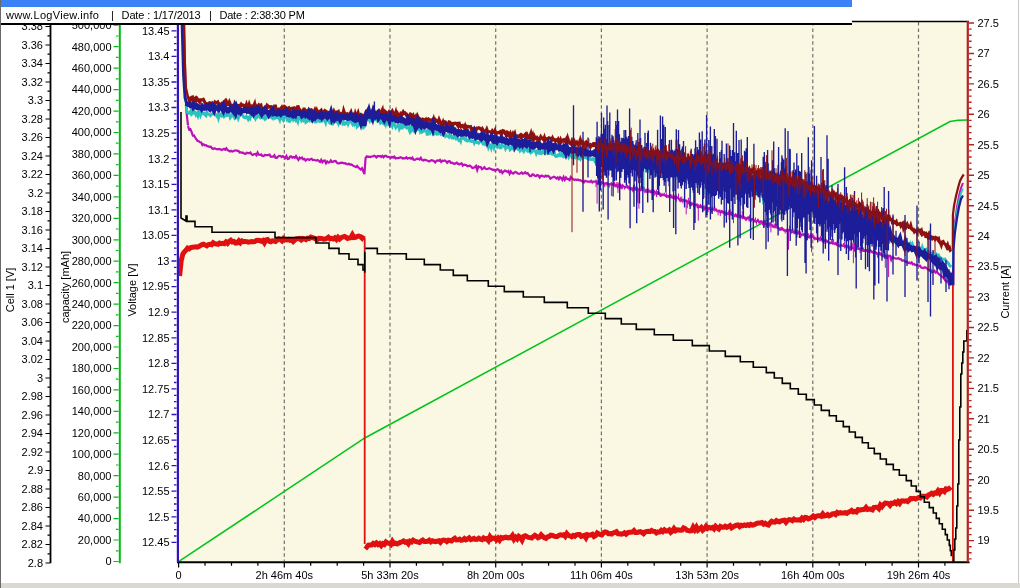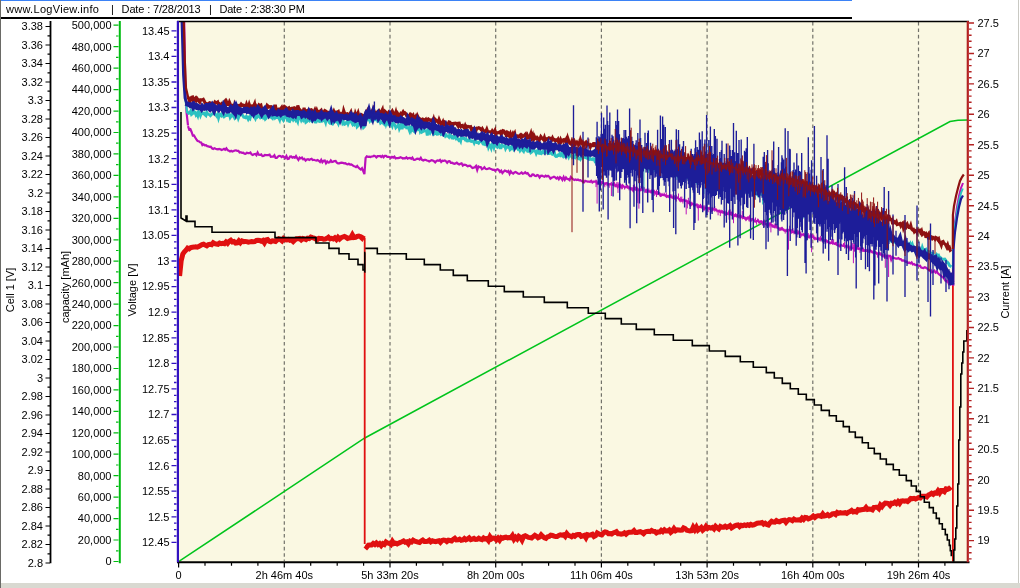--- a/index.html
+++ b/index.html
@@ -1,29 +1,29 @@
 <!DOCTYPE html>
 <html><head>
 <meta charset="utf-8">
 <style>
 html,body{margin:0;padding:0;background:#fff;width:1020px;height:588px;overflow:hidden}
 body{font-family:"Liberation Sans",sans-serif;position:relative}
-#hdr{position:absolute;left:0;top:0;width:852px;height:16px;background:#fff;border-top:1px solid #3b82f6;border-bottom:2px solid #000;font-size:11px;color:#000;z-index:10}
+#hdr{position:absolute;left:0;top:0;width:852px;height:16px;background:#fff;border-top:7px solid #3b82f6;border-bottom:2px solid #000;font-size:11px;color:#000;z-index:10}
 #hdr span{position:absolute;top:2px;white-space:pre}
 #chart{position:absolute;left:0;top:0}
 #sbar{position:absolute;left:0;top:583px;width:1020px;height:5px;background:#d9d9d1;z-index:10}
 #lb{position:absolute;left:0;top:0;width:1px;height:588px;background:#6a6a66;z-index:11}
 #rb{position:absolute;left:1018px;top:0;width:1px;height:588px;background:#c9c9c3}
 </style>
 </head>
 <body>
 <div id="hdr">
     <span style="left:6px;letter-spacing:0.3px">www.LogView.info</span>
     <span style="left:111px">|</span>
-    <span style="left:121.6px;letter-spacing:-0.15px">Date : 7/28/2013</span>
+    <span style="left:121.6px;letter-spacing:-0.15px">Date : 1/17/2013</span>
     <span style="left:209px">|</span>
     <span style="left:219.4px;letter-spacing:-0.2px">Date : 2:38:30 PM</span>
   </div>
 <div id="chart"><svg width="1020" height="588" viewBox="0 0 1020 588" font-family="Liberation Sans, sans-serif">
 <rect x="0" y="0" width="1020" height="588" fill="#ffffff"></rect>
 <rect x="179.0" y="21.0" width="788.7" height="541.0" fill="#faf8e2"></rect>
 <path d="M284.3 22.0V561.0 M390 22.0V561.0 M495.7 22.0V561.0 M601.4 22.0V561.0 M707.1 22.0V561.0 M812.8 22.0V561.0 M918.5 22.0V561.0" stroke="#72726a" stroke-width="1.2" stroke-dasharray="3.6 2.8" fill="none"></path>
 <path d="M179.3 561.2 L364.8 438 L950 121.5 L958 120.3 L967.5 120" stroke="#00c41c" stroke-width="1.5" fill="none"></path>
 <path d="M179.6 275.9 L181.2 260.6 L182.8 254.1 L184.4 251.9 L186 250.2 L187.6 248.1 L189.2 248.8 L190.8 247.6 L192.4 247.2 L194 247.1 L195.6 246.8 L197.2 247.2 L198.8 246.4 L200.4 245.6 L202 244.6 L203.6 244.2 L205.2 245.1 L206.8 245.9 L208.4 244.6 L210 244.3 L211.6 244.7 L213.2 242.7 L214.8 243.6 L216.4 244.1 L218 244.3 L219.6 243.1 L221.2 243.6 L222.8 243.3 L224.4 243.7 L226 241.9 L227.6 243.3 L229.2 241.3 L230.8 240.2 L232.4 241.9 L234 241.5 L235.6 243 L237.2 242.8 L238.8 240.9 L240.4 242.7 L242 240.9 L243.6 241.6 L245.2 241.4 L246.8 241.6 L248.4 242.1 L250 241.9 L251.6 241.5 L253.2 241.7 L254.8 241.5 L256.4 240.5 L258 240.3 L259.6 240.5 L261.2 241.3 L262.8 240.5 L264.4 242.8 L266 239.9 L267.6 239.5 L269.2 241.2 L270.8 241.7 L272.4 240.8 L274 241 L275.6 241.5 L277.2 240 L278.8 238.8 L280.4 239.5 L282 240.8 L283.6 238.6 L285.2 239.8 L286.8 240 L288.4 239.4 L290 240.3 L291.6 240.1 L293.2 241.6 L294.8 240 L296.4 238.8 L298 238.8 L299.6 238.5 L301.2 240 L302.8 238.6 L304.4 239 L306 239.6 L307.6 238.2 L309.2 238.6 L310.8 237.1 L312.4 237.7 L314 238.1 L315.6 239 L317.2 239.6 L318.8 238.4 L320.4 238.6 L322 238.5 L323.6 239.2 L325.2 239 L326.8 238.4 L328.4 237.2 L330 238.8 L331.6 238.3 L333.2 239 L334.8 237.8 L336.4 239.5 L338 237.4 L339.6 239 L341.2 237.6 L342.8 237 L344.4 236.4 L346 237.2 L347.6 238.5 L349.2 237.9 L350.8 237.7 L352.4 234.8 L354 237.5 L355.6 237.3 L357.2 236.3 L358.8 236.1 L360.4 236.6 L362 238.1 L363.6 235.5" stroke="#e01010" stroke-width="5.0" fill="none"></path>
 <path d="M365.2 545.6 L366.8 547 L368.4 545.1 L370 544.9 L371.6 545 L373.2 543.5 L374.8 544.6 L376.4 543 L378 544.6 L379.6 543.6 L381.2 545.5 L382.8 543.6 L384.4 544.5 L386 542 L387.6 543 L389.2 543.3 L390.8 544.5 L392.4 541.3 L394 543.6 L395.6 543.1 L397.2 543.9 L398.8 543.1 L400.4 542.4 L402 541.8 L403.6 541 L405.2 542.2 L406.8 541.8 L408.4 543.7 L410 541.2 L411.6 542 L413.2 540.2 L414.8 541.1 L416.4 541.6 L418 542.1 L419.6 542.5 L421.2 541.1 L422.8 540.1 L424.4 541.4 L426 541.4 L427.6 541.3 L429.2 540.2 L430.8 541.8 L432.4 540.8 L434 541.3 L435.6 541.7 L437.2 541.1 L438.8 540.7 L440.4 542.3 L442 540.5 L443.6 540 L445.2 540.3 L446.8 541.5 L448.4 540.2 L450 540.5 L451.6 541 L453.2 539.4 L454.8 538.3 L456.4 540 L458 539.9 L459.6 539.1 L461.2 540.3 L462.8 540 L464.4 538.5 L466 539.8 L467.6 539.1 L469.2 537.9 L470.8 539.6 L472.4 539.1 L474 538.4 L475.6 539.5 L477.2 539.4 L478.8 538.3 L480.4 539.2 L482 539.7 L483.6 538 L485.2 539 L486.8 538.6 L488.4 540.5 L490 536.8 L491.6 539 L493.2 538 L494.8 538.2 L496.4 539.9 L498 538.1 L499.6 540.1 L501.2 537.6 L502.8 538.3 L504.4 537.5 L506 537.2 L507.6 537.8 L509.2 537.5 L510.8 537.8 L512.4 535.7 L514 539.3 L515.6 537.3 L517.2 539 L518.8 536.4 L520.4 537.5 L522 540.1 L523.6 536.4 L525.2 535.8 L526.8 536.6 L528.4 537.4 L530 537.6 L531.6 538 L533.2 536.6 L534.8 535.3 L536.4 536.3 L538 537.8 L539.6 537 L541.2 534.8 L542.8 536.4 L544.4 537.7 L546 538.3 L547.6 536.8 L549.2 536.5 L550.8 535.1 L552.4 535.4 L554 536.1 L555.6 536.5 L557.2 536.5 L558.8 535.5 L560.4 534.8 L562 535.1 L563.6 534.7 L565.2 536.3 L566.8 533.5 L568.4 535.3 L570 535.9 L571.6 536.8 L573.2 535.4 L574.8 536.2 L576.4 534.9 L578 534.5 L579.6 534.5 L581.2 536.4 L582.8 535.8 L584.4 535.3 L586 537.8 L587.6 534.7 L589.2 535.2 L590.8 534.9 L592.4 534.3 L594 536.5 L595.6 535.7 L597.2 533 L598.8 533.9 L600.4 534.5 L602 534.8 L603.6 532.8 L605.2 531.9 L606.8 532.2 L608.4 533.7 L610 533.6 L611.6 534 L613.2 532.9 L614.8 532.4 L616.4 531.6 L618 533.7 L619.6 533.7 L621.2 534.1 L622.8 533.9 L624.4 532.9 L626 534.2 L627.6 532.8 L629.2 532.2 L630.8 532.2 L632.4 532.1 L634 530.6 L635.6 532.6 L637.2 532.6 L638.8 532 L640.4 531.6 L642 532.4 L643.6 533.6 L645.2 532 L646.8 531.4 L648.4 531.2 L650 531.6 L651.6 530.5 L653.2 531.4 L654.8 531.5 L656.4 533 L658 532.1 L659.6 532.1 L661.2 530.4 L662.8 531.6 L664.4 529.9 L666 531.1 L667.6 531.1 L669.2 530 L670.8 532.3 L672.4 531 L674 528.6 L675.6 530.7 L677.2 529.8 L678.8 530 L680.4 530.3 L682 530.2 L683.6 527.9 L685.2 528.6 L686.8 530.2 L688.4 530.6 L690 531 L691.6 530.8 L693.2 527.2 L694.8 529.7 L696.4 527.1 L698 530.2 L699.6 528.9 L701.2 527.5 L702.8 530.2 L704.4 528.9 L706 526.5 L707.6 528.4 L709.2 527.4 L710.8 528 L712.4 527.4 L714 528.9 L715.6 526.3 L717.2 527.8 L718.8 529 L720.4 526.5 L722 527.3 L723.6 527.2 L725.2 526.2 L726.8 527.3 L728.4 526.6 L730 525.6 L731.6 527.8 L733.2 526.8 L734.8 525.8 L736.4 525.3 L738 525 L739.6 526.6 L741.2 525.3 L742.8 525.7 L744.4 524.9 L746 525.5 L747.6 524.7 L749.2 525.4 L750.8 524.4 L752.4 525.1 L754 524.8 L755.6 524 L757.2 523.2 L758.8 523 L760.4 523 L762 522.6 L763.6 524.2 L765.2 523.2 L766.8 524.5 L768.4 525 L770 522.8 L771.6 521.2 L773.2 522 L774.8 522.1 L776.4 520.6 L778 521.5 L779.6 521.8 L781.2 520.9 L782.8 520.4 L784.4 520.2 L786 522.3 L787.6 520.4 L789.2 519.6 L790.8 519.8 L792.4 520.7 L794 519.1 L795.6 519.9 L797.2 519.9 L798.8 519.7 L800.4 520.1 L802 518.1 L803.6 519.5 L805.2 517.5 L806.8 517.7 L808.4 518.9 L810 518.3 L811.6 517.4 L813.2 516.1 L814.8 517.5 L816.4 516.2 L818 515.7 L819.6 515.8 L821.2 516.3 L822.8 514 L824.4 516 L826 515.6 L827.6 514.6 L829.2 515.9 L830.8 515.2 L832.4 513.9 L834 513.6 L835.6 514.6 L837.2 512.4 L838.8 513.2 L840.4 512.7 L842 513.1 L843.6 513 L845.2 512.6 L846.8 513.3 L848.4 512.2 L850 511.5 L851.6 510.4 L853.2 511.9 L854.8 511.4 L856.4 512 L858 509.7 L859.6 510.2 L861.2 509.8 L862.8 509.5 L864.4 509.3 L866 507.5 L867.6 509.5 L869.2 509.1 L870.8 509.2 L872.4 509.9 L874 507.4 L875.6 507.3 L877.2 507.1 L878.8 508.6 L880.4 505 L882 506.6 L883.6 504.5 L885.2 503.1 L886.8 503.3 L888.4 503.5 L890 505.3 L891.6 503.2 L893.2 503.4 L894.8 502.2 L896.4 503.5 L898 501.6 L899.6 503.4 L901.2 501 L902.8 500.8 L904.4 501.2 L906 500.8 L907.6 501.6 L909.2 500.1 L910.8 498.5 L912.4 498.7 L914 498.3 L915.6 499 L917.2 498.3 L918.8 497.5 L920.4 498 L922 496.3 L923.6 496.3 L925.2 496.2 L926.8 497 L928.4 495.1 L930 494.4 L931.6 493.3 L933.2 494.4 L934.8 492.9 L936.4 493.2 L938 490.8 L939.6 493 L941.2 490.4 L942.8 490.4 L944.4 491.6 L946 488.9 L947.6 489.3 L949.2 488.7 L950.8 487.1" stroke="#e01010" stroke-width="5.0" fill="none"></path>

